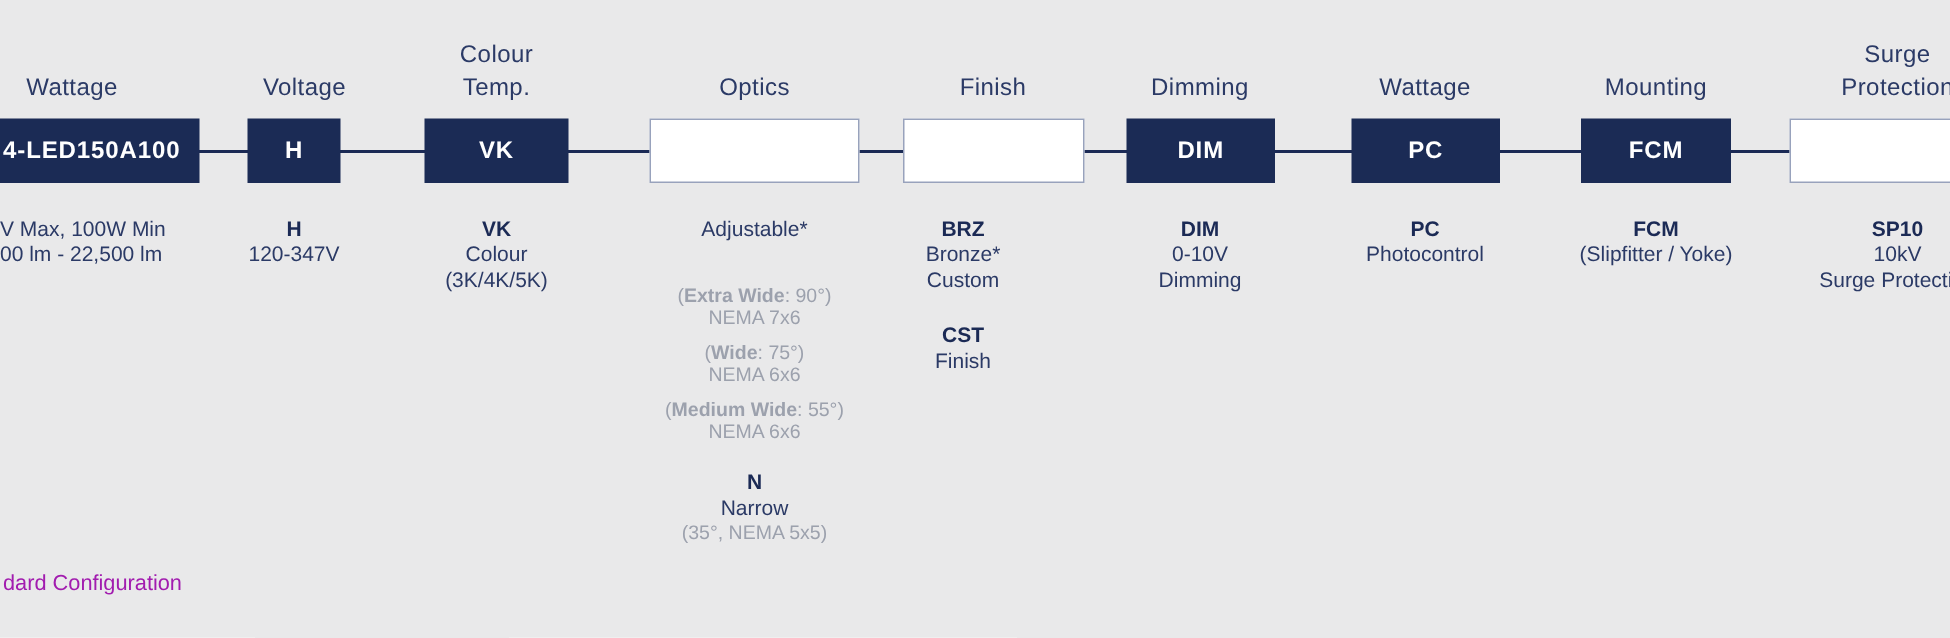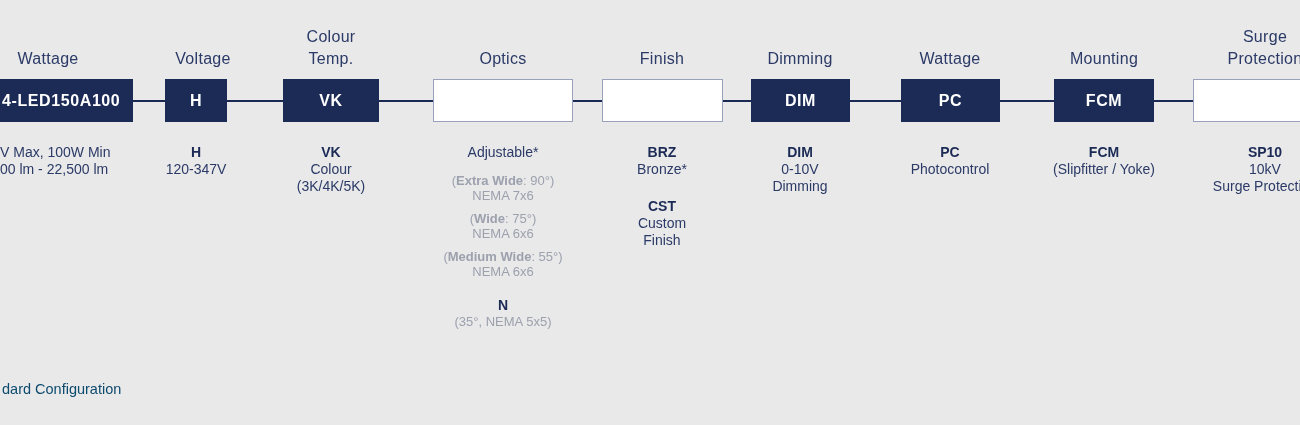--- a/index.html
+++ b/index.html
@@ -76,35 +76,35 @@
     color: #2b3a66;
   }
   .desc-line.gray {
     color: #9ca1ad;
   }
   .desc-line.small {
     font-size: 13px;
     line-height: 15px;
   }
   .desc-line.gap-xs { margin-top: 8px; }
-  .desc-line.gap-sm { margin-top: 12px; }
+  .desc-line.gap-sm { margin-top: 28px; }
   .desc-line.gap-md { margin-top: 20px; }
   .desc-line.gap-lg { margin-top: 18px; }
   .desc-line .b {
     font-weight: bold;
   }
   .desc-line.navy .b {
     color: #1b2a55;
   }
   .footnote {
     position: absolute;
     left: 2px;
     top: 381px;
     font-size: 14.5px;
-    color: #0c4a6e;
+    color: #a21caf;
     z-index: 2;
   }
 </style>
 </head>
 <body>
 
 <div class="canvas">
   <div class="connector-line"></div>
   <div id="columns">
       <div>
@@ -152,33 +152,34 @@
         <div class="code-box empty" style="left: 433px; width: 140px;"></div>
         <div class="col-desc" style="left: 408px;">
           <div class="desc-line navy"><span>Adjustable*</span></div>
           <div class="desc-line gray small gap-sm"><span>(</span><span class="b">Extra Wide</span><span>: 90°)</span></div>
           <div class="desc-line gray small"><span>NEMA 7x6</span></div>
           <div class="desc-line gray small gap-xs"><span>(</span><span class="b">Wide</span><span>: 75°)</span></div>
           <div class="desc-line gray small"><span>NEMA 6x6</span></div>
           <div class="desc-line gray small gap-xs"><span>(</span><span class="b">Medium Wide</span><span>: 55°)</span></div>
           <div class="desc-line gray small"><span>NEMA 6x6</span></div>
           <div class="desc-line navy gap-lg"><span class="b">N</span></div>
+          <div class="desc-line navy"><span>Narrow</span></div>
           <div class="desc-line gray small"><span>(35°, NEMA 5x5)</span></div>
         </div>
       </div>
       <div>
         <div class="col-header" style="left: 567px;">
           <div>Finish</div>
         </div>
         <div class="code-box empty" style="left: 602px; width: 121px;"></div>
-        <div class="col-desc" style="left: 567px;">
+        <div class="col-desc" style="left: 547px;">
           <div class="desc-line navy"><span class="b">BRZ</span></div>
           <div class="desc-line navy"><span>Bronze*</span></div>
+          <div class="desc-line navy"><span>Custom</span></div>
           <div class="desc-line navy gap-md"><span class="b">CST</span></div>
-          <div class="desc-line navy"><span>Custom</span></div>
           <div class="desc-line navy"><span>Finish</span></div>
         </div>
       </div>
       <div>
         <div class="col-header" style="left: 705px;">
           <div>Dimming</div>
         </div>
         <div class="code-box filled" style="left: 751px; width: 99px;">
           <span>DIM</span>
         </div>

